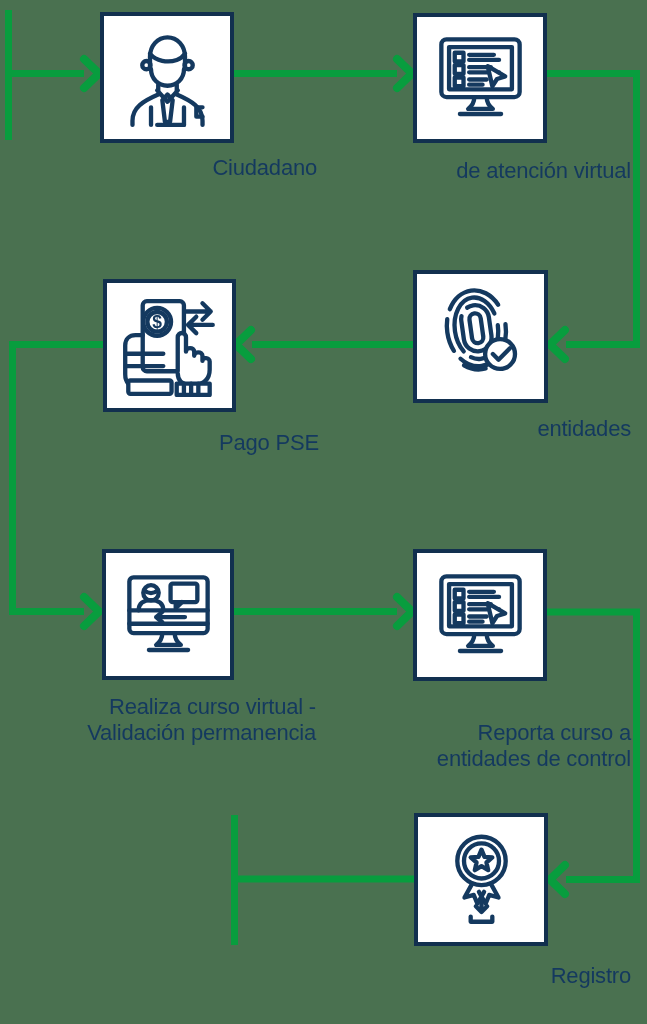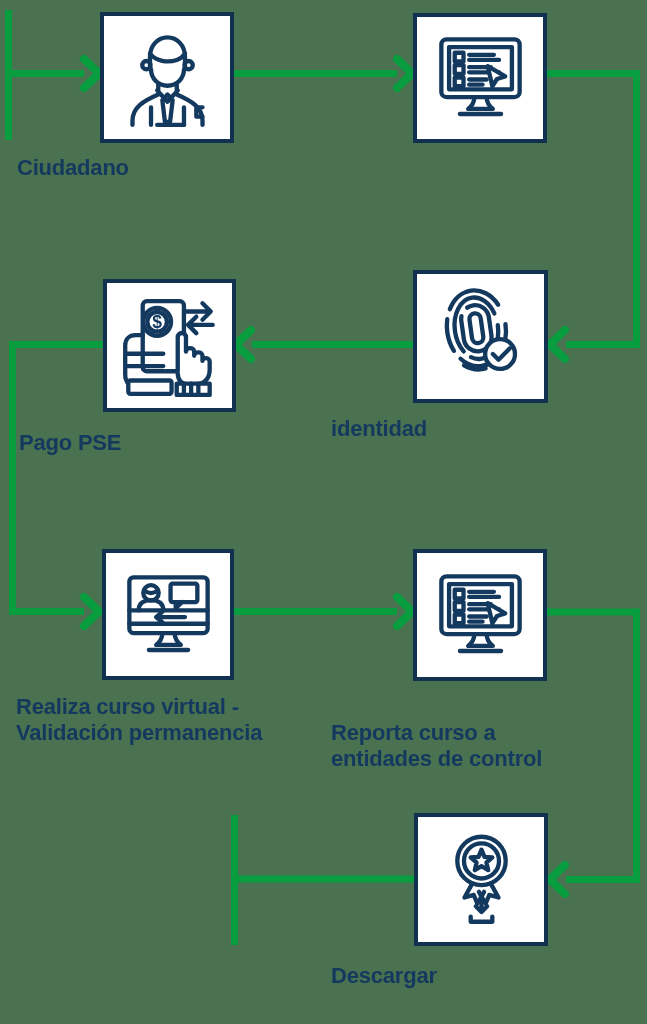--- a/index.html
+++ b/index.html
@@ -9,22 +9,22 @@
     font-family:"Liberation Sans", sans-serif;
   }
   .connectors{position:absolute;left:0;top:0;z-index:0}
   .node{
     position:absolute;box-sizing:border-box;z-index:2;
     background:#ffffff;border:4px solid #12304f;
     display:flex;align-items:center;justify-content:center;
   }
   .node svg{width:103px;height:103px;display:block}
   .label{
-    position:absolute;z-index:1;width:300px;text-align:left;
-    color:#14395f;font-weight:bold;font-size:22px;line-height:26px;
+    position:absolute;z-index:1;width:300px;text-align:right;
+    color:#14395f;font-weight:normal;font-size:22px;line-height:26px;
     letter-spacing:-0.2px;
   }
   .ic{fill:none;stroke:#14395f;stroke-width:4.2;stroke-linecap:round;stroke-linejoin:round}
 </style>
 </head>
 <body>
 
 <svg class="connectors" width="647" height="1024" viewBox="0 0 647 1024">
   <g stroke="#089d3e" stroke-width="7" fill="none">
     <path d="M8.5,10 V140"></path>
@@ -83,39 +83,40 @@
       <path d="M39,27 h24 M39,32 h29"></path>
       <path d="M39,39 h21 M39,44 h29"></path>
       <path d="M39,51 h17 M39,56 h13"></path>
       <path d="M57,38 l17,10 -8,2.5 -4.5,7 z" fill="#fff"></path>
       <path d="M44,68 c0,5 -2,8.5 -6,11.5 h24 c-4,-3 -6,-6.5 -6,-11.5"></path>
       <path d="M30,84.5 h40"></path>
     </g>
   </svg>
 </div>
 <div class="label" style="left:331px;top:158px">
+  <div>de atención virtual</div>
 </div>
 
 <div class="node" style="left:413px;top:270px;width:135px;height:133px">
   <svg viewBox="0 0 100 100">
     <g class="ic">
       <g transform="translate(46,42) rotate(-8)">
         <rect x="-5.5" y="-14.5" width="11" height="29" rx="5.5"></rect>
         <rect x="-13.5" y="-22.5" width="27" height="45" rx="13.5" stroke-dasharray="104 10"></rect>
         <ellipse cx="0" cy="0" rx="21" ry="30" stroke-dasharray="50 9 90 12"></ellipse>
         <ellipse cx="0" cy="0" rx="28.5" ry="37" stroke-dasharray="74 10 32 10 60 40"></ellipse>
       </g>
       <path d="M34,78 c7,4 14,5 21,3"></path>
       <circle cx="69" cy="67" r="14.5" fill="#fff"></circle>
       <path d="M62,67 l5.5,5.5 11,-11"></path>
     </g>
   </svg>
 </div>
 <div class="label" style="left:331px;top:416px">
-  <div>identidad</div>
+  <div>entidades</div>
 </div>
 
 <div class="node" style="left:103px;top:279px;width:133px;height:133px">
   <svg viewBox="0 0 100 100">
     <g class="ic">
       <rect x="24" y="7" width="40" height="68" rx="4" fill="#fff"></rect>
       <path d="M24,40 h-7 c-6,0 -10,4 -10,10 v28 c0,4 1,7 3,9"></path>
       <path d="M8,58 h36 M8,70 h36"></path>
       <rect x="10" y="84" width="42" height="13" rx="2" fill="#fff"></rect>
       <circle cx="38" cy="27" r="13.5" fill="#fff"></circle>
@@ -184,14 +185,14 @@
       <circle cx="50" cy="32" r="17"></circle>
       <path d="M50,21 L52.9,28 L60.5,28.6 L54.8,33.5 L56.5,40.9 L50,37 L43.5,40.9 L45.2,33.5 L39.5,28.6 L47.1,28 Z"></path>
       <path d="M41,54 l-7.5,13.5 9,-2.5 3.5,8.5 6.5,-11.5"></path>
       <path d="M59,54 l7.5,13.5 -9,-2.5 -3.5,8.5 -6.5,-11.5"></path>
       <path d="M50,71 v10 m-5.5,-5 l5.5,5.5 5.5,-5.5"></path>
       <path d="M39.5,86 v5 h21 v-5"></path>
     </g>
   </svg>
 </div>
 <div class="label" style="left:331px;top:963px">
-  <div>Descargar</div>
+  <div>Registro</div>
 </div>
 
 </body></html>

